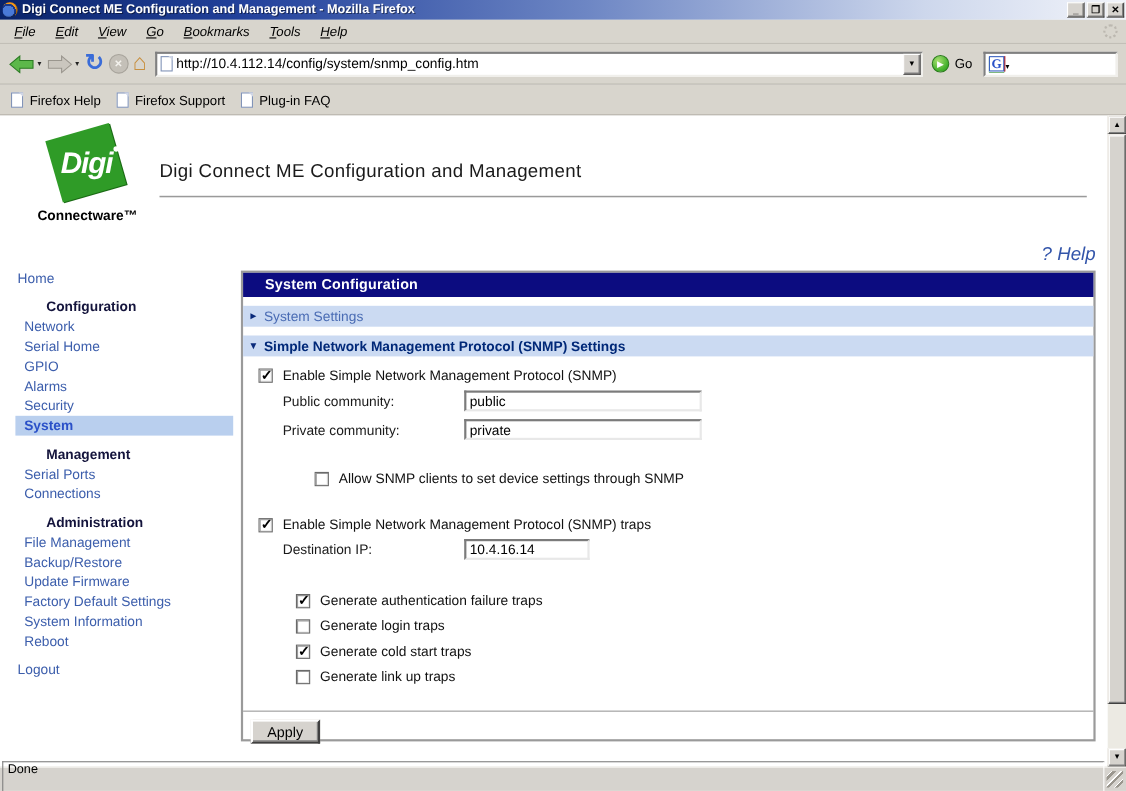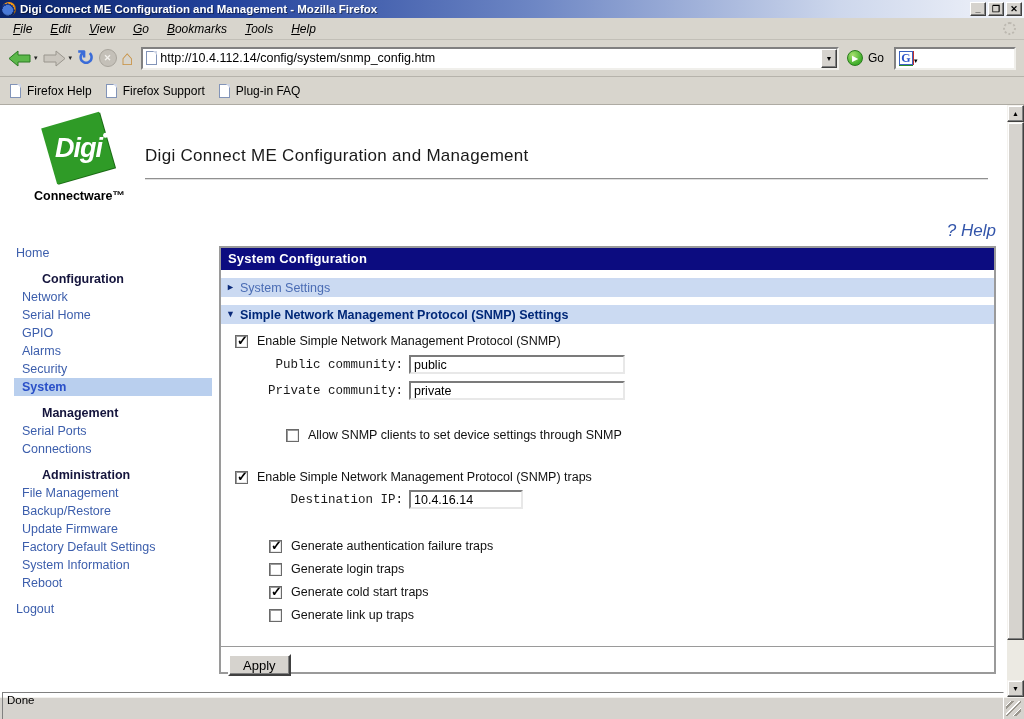--- a/index.html
+++ b/index.html
@@ -125,40 +125,40 @@
   .sidebar .indent{ padding-left:8px; }
   .nav-header{ margin-top:8px; font-weight:bold; color:#14143c; line-height:18px;margin-left:28px; }
   .sidebar a.selected{ background:#b9cfee; font-weight:bold; color:#2a50c8; }
   .home-link{ padding-left:2px; }
   .logout-link{ margin-top:8px; padding-left:2px; }
 
   
   .panel{ position:absolute; left:219px; top:141px; width:777px; height:428px;
     border:2px solid #9a9a9a; background:#fff; }
   .panel-title{ height:22px; background:#0c0c80; color:#fff; font-weight:bold;
-    font-size:13px; line-height:22px; padding-left:7px; letter-spacing:.2px; }
+    font-size:13px; line-height:22px; padding-left:20px; letter-spacing:.2px; }
   .section-bar{ height:19px; background:#cbdaf2; display:flex; align-items:center;
     padding-left:5px; font-size:12.5px; cursor:pointer; }
   .section-bar.first{ margin-top:8px; }
   .section-bar.second{ margin-top:8px; }
   .tri{ font-size:9px; color:#0a2a7a; margin-right:5px; line-height:1; }
   .tri-right::before{ content:"\25BA"; }
   .tri-down::before{ content:"\25BC"; }
   .sec-label-link{ color:#4a6cb4; }
   .sec-label-bold{ color:#002878; font-weight:bold; }
 
   .form-area{ font-size:12.5px; color:#111; }
   .cb-row{ display:flex; align-items:center; gap:9px; }
   .cb{ width:13px; height:13px; background:#fff; flex:none; position:relative;
     border:1px solid #6a6a6a;
     box-shadow:inset 1px 1px 0 #9a9a9a, inset -1px -1px 0 #e8e8e8; cursor:pointer; }
   .cb.checked::after{ content:"\2713"; position:absolute; left:1px; top:-3px;
     font-size:13px; font-weight:bold; color:#000; }
   .field-row{ display:flex; align-items:center; }
-  .field-label{ width:146px; text-align:right; margin-right:6px; color:#1a1a1a;font-family:Liberation Mono, monospace; }
+  .field-label{ width:146px; margin-right:19px; color:#1a1a1a; }
   input.text{ height:19px; border:2px solid; border-color:#7b7b7b #e8e8e8 #e8e8e8 #7b7b7b;
     font-family:inherit; font-size:12.5px; padding:0 3px; color:#000; }
   .w-public{ width:216px; } .w-ip{ width:114px; }
 
   .r-enable{ margin:10px 0 0 14px; }
   .r-public{ margin:7px 0 0 36px; }
   .r-private{ margin:7px 0 0 36px; }
   .r-allow{ margin:28px 0 0 48px;padding-left:17px; }
   .r-traps{ margin:28px 0 0 14px; }
   .r-dest{ margin:6px 0 0 36px; }

